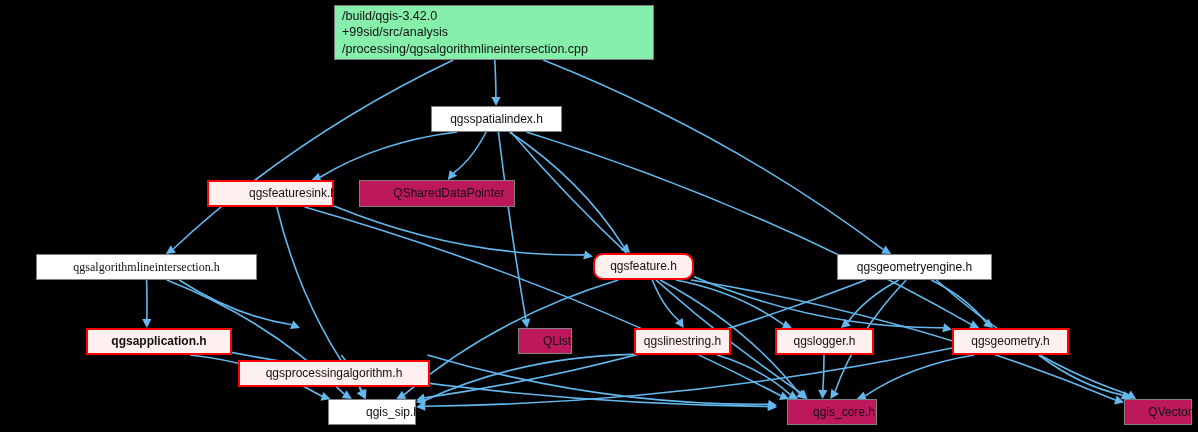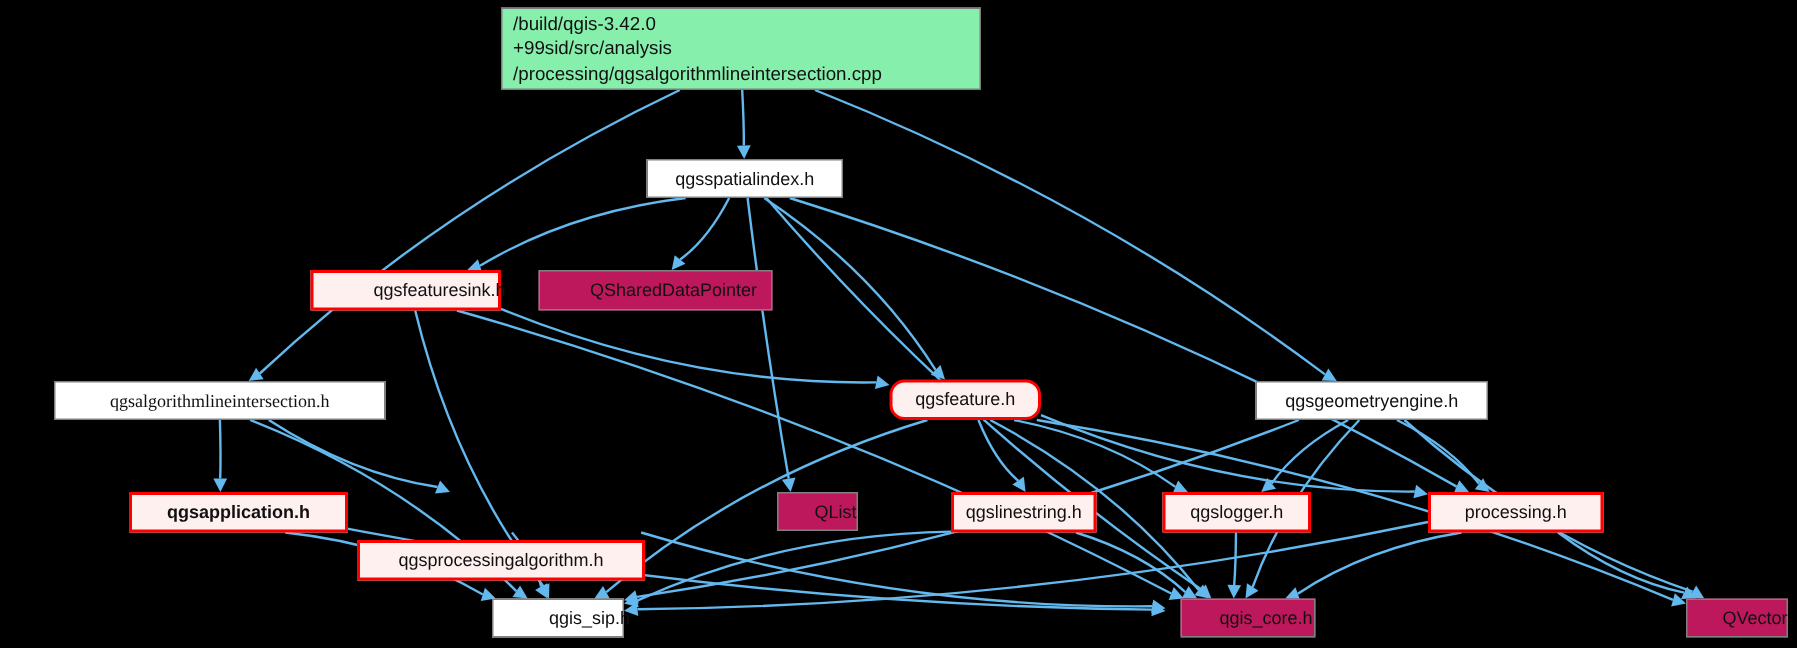--- a/index.html
+++ b/index.html
@@ -157,18 +157,18 @@
       <div class="node doc" style="left: 207px; top: 180px; width: 127px; height: 27px; padding-left: 45px;">qgsfeaturesink.h</div>
       <div class="node sys" style="left: 359px; top: 180px; width: 156px; height: 27px;">QSharedDataPointer</div>
       <div class="node plain" style="left: 36px; top: 254px; width: 221px; height: 26px; font-family: Liberation Serif, serif;">qgsalgorithmlineintersection.h</div>
       <div class="node doc" style="left: 593px; top: 253px; width: 101px; height: 27px; border-radius: 10px;">qgsfeature.h</div>
       <div class="node plain" style="left: 837px; top: 254px; width: 155px; height: 26px;">qgsgeometryengine.h</div>
       <div class="node doc" style="left: 86px; top: 328px; width: 146px; height: 27px; font-weight: bold;">qgsapplication.h</div>
       <div class="node doc" style="left: 238px; top: 328px; width: 192px; height: 27px; margin-top: 32px;">qgsprocessingalgorithm.h</div>
       <div class="node sys" style="left: 502px; top: 328px; width: 54px; height: 26px; margin-left: 16px;">QList</div>
       <div class="node doc" style="left: 634px; top: 328px; width: 97px; height: 27px;">qgslinestring.h</div>
       <div class="node doc" style="left: 775px; top: 328px; width: 99px; height: 27px;">qgslogger.h</div>
-      <div class="node doc" style="left: 952px; top: 328px; width: 117px; height: 27px;">processing.h</div>
+      <div class="node doc" style="left: 952px; top: 328px; width: 117px; height: 27px;">qgsgeometry.h</div>
       <div class="node plain" style="left: 328px; top: 399px; width: 88px; height: 26px; padding-left: 42px;">qgis_sip.h</div>
       <div class="node sys" style="left: 787px; top: 399px; width: 90px; height: 26px;">qgis_core.h</div>
       <div class="node sys" style="left: 1124px; top: 399px; width: 68px; height: 26px;">QVector</div>
     </div>
 </div>
 
 </body></html>

